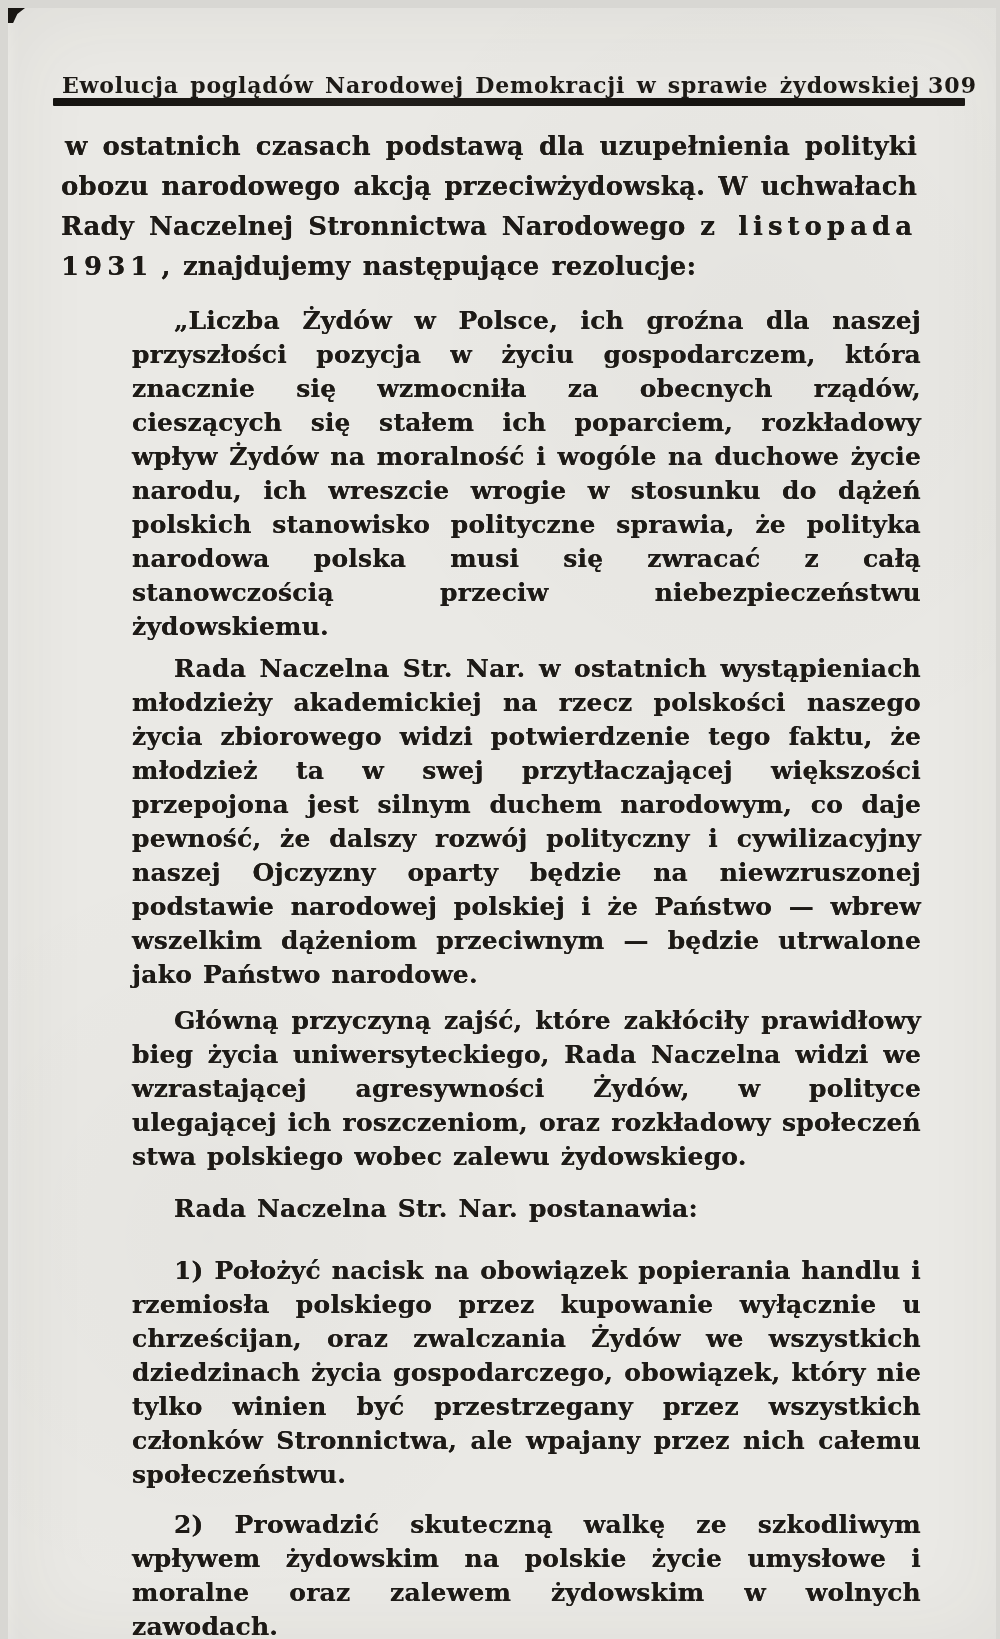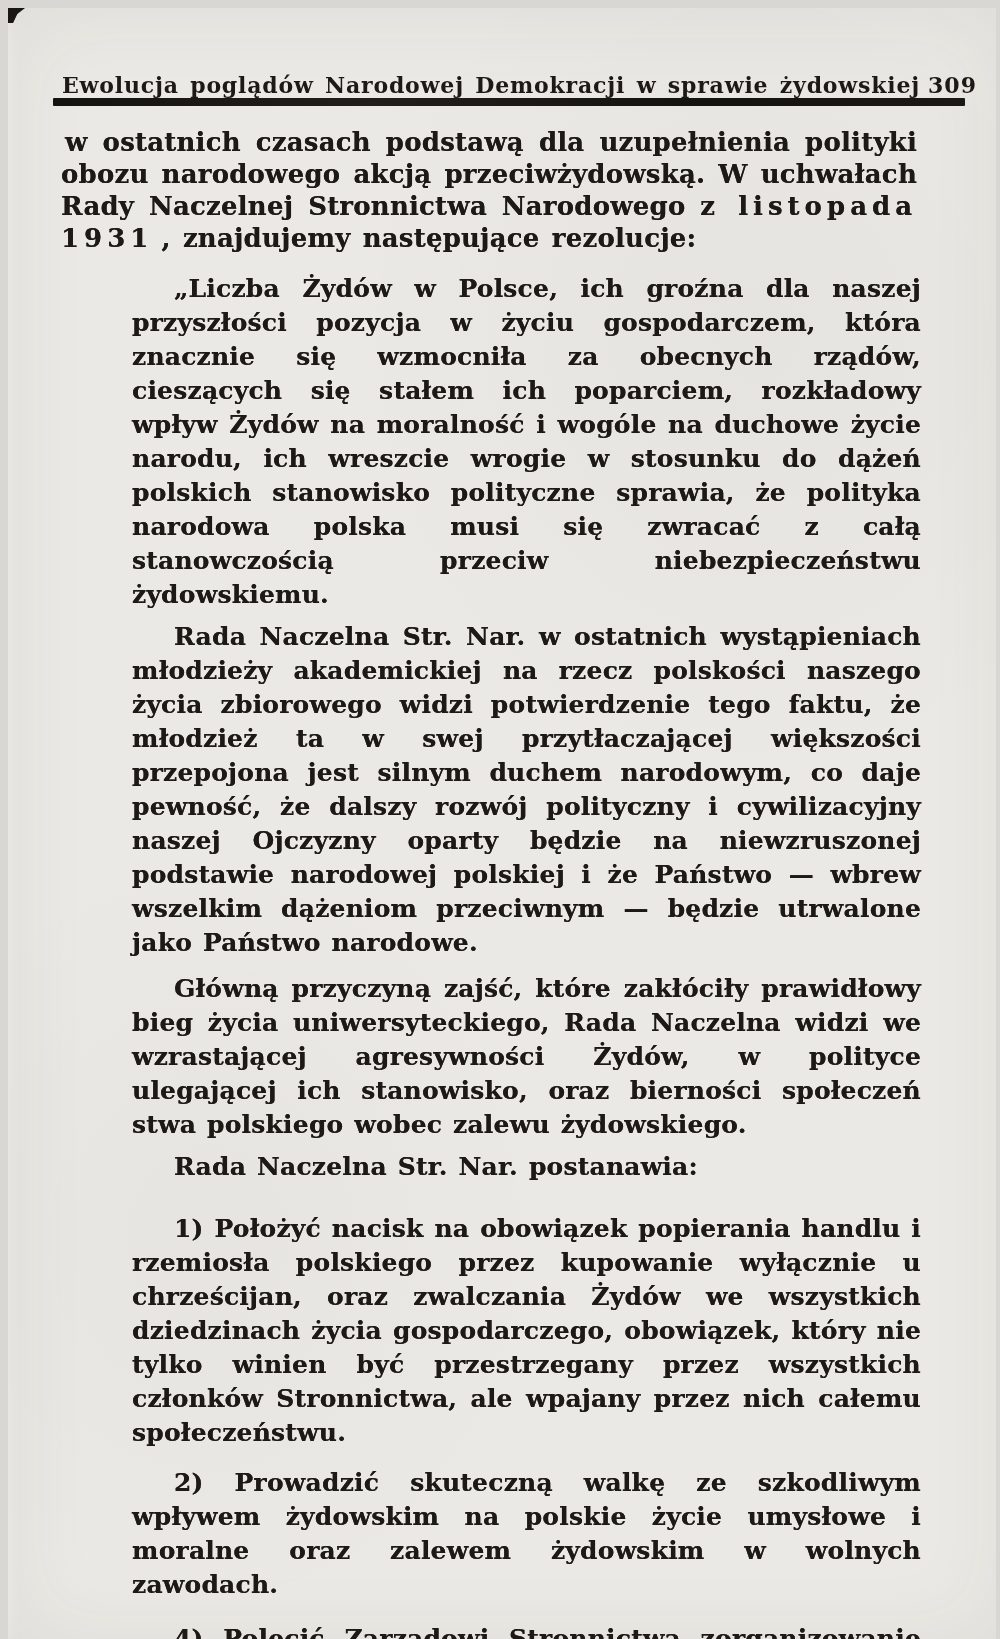--- a/index.html
+++ b/index.html
@@ -56,40 +56,40 @@
   }
   .body-text {
     position: absolute;
     top: 110px; left: 45px;
     width: 872px;
     text-align: justify;
     text-shadow: 0 0 0.5px rgba(29,26,22,0.85);
   }
   .intro {
     font-size: 26px;
-    line-height: 32px;
+    line-height: 40px;
     word-spacing: 3px;
     letter-spacing: 0.2px;
   }
   .sperr {
     letter-spacing: 5px;
   }
   .quote {
     margin-top: 6px;
     margin-left: 67px;   
     width: 805px;
     font-size: 25px;
     line-height: 34px;
     word-spacing: 2px;
     letter-spacing: 0.2px;
     text-align: justify;
   }
   .quote p { text-indent: 42px; }
   .quote .q-p3 { margin-top: 4px; }
-  .quote .q-p4 { }
+  .quote .q-p4 { margin-top: 10px; }
   .quote .item-1 { margin-top: 20px; }
   .quote .item-2 { margin-top: 8px; }
   .quote .item-3 { margin-top: 6px; }
   .quote .item-4 { margin-top: 12px; }
 </style>
 </head>
 <body>
 
 <div class="page">
 
@@ -102,21 +102,21 @@
 
   <div class="head-rule"></div>
 
   <main class="body-text">
 
     <p class="intro"><span>w ostatnich czasach podstawą dla uzupełnienia polityki obozu narodowego akcją przeciwżydowską. W uchwałach Rady Naczelnej Stronnictwa Narodowego z </span><span class="sperr">listopada 1931</span><span>, znajdujemy następujące rezolucje:</span></p>
 
     <blockquote class="quote">
       <p class="q-p1">„Liczba Żydów w Polsce, ich groźna dla naszej przyszłości pozycja w życiu gospodarczem, która znacznie się wzmocniła za obecnych rządów, cieszących się stałem ich poparciem, rozkładowy wpływ Żydów na moralność i wogóle na duchowe życie narodu, ich wreszcie wrogie w stosunku do dążeń polskich stanowisko polityczne sprawia, że polityka narodowa polska musi się zwracać z całą stanowczością przeciw niebezpieczeństwu żydowskiemu.</p>
       <p class="q-p2">Rada Naczelna Str. Nar. w ostatnich wystąpieniach młodzieży akademickiej na rzecz polskości naszego życia zbiorowego widzi potwierdzenie tego faktu, że młodzież ta w swej przytłaczającej większości przepojona jest silnym duchem narodowym, co daje pewność, że dalszy rozwój polityczny i cywilizacyjny naszej Ojczyzny oparty będzie na niewzruszonej podstawie narodowej polskiej i że Państwo — wbrew wszelkim dążeniom przeciwnym — będzie utrwalone jako Państwo narodowe.</p>
-      <p class="q-p3">Główną przyczyną zajść, które zakłóciły prawidłowy bieg życia uniwersyteckiego, Rada Naczelna widzi we wzrastającej agresywności Żydów, w polityce ulegającej ich stanowisko, oraz bierności społeczeń stwa polskiego wobec zalewu żydowskiego.</p>
+      <p class="q-p3">Główną przyczyną zajść, które zakłóciły prawidłowy bieg życia uniwersyteckiego, Rada Naczelna widzi we wzrastającej agresywności Żydów, w polityce ulegającej ich roszczeniom, oraz rozkładowy społeczeń stwa polskiego wobec zalewu żydowskiego.</p>
       <p class="q-p4">Rada Naczelna Str. Nar. postanawia:</p>
       <p class="item-1">1) Położyć nacisk na obowiązek popierania handlu i rzemiosła polskiego przez kupowanie wyłącznie u chrześcijan, oraz zwalczania Żydów we wszystkich dziedzinach życia gospodarczego, obowiązek, który nie tylko winien być przestrzegany przez wszystkich członków Stronnictwa, ale wpajany przez nich całemu społeczeństwu.</p>
       <p class="item-2">2) Prowadzić skuteczną walkę ze szkodliwym wpływem żydowskim na polskie życie umysłowe i moralne oraz zalewem żydowskim w wolnych zawodach.</p>
       <p class="item-4">4) Polecić Zarządowi Stronnictwa zorganizowanie gruntownych prac, prowadzących do wzmocnienia handlu polskiego i oparcia go na zdrowych podstawach“.</p>
     </blockquote>
 
   </main>
 </div>
 
 </body></html>

